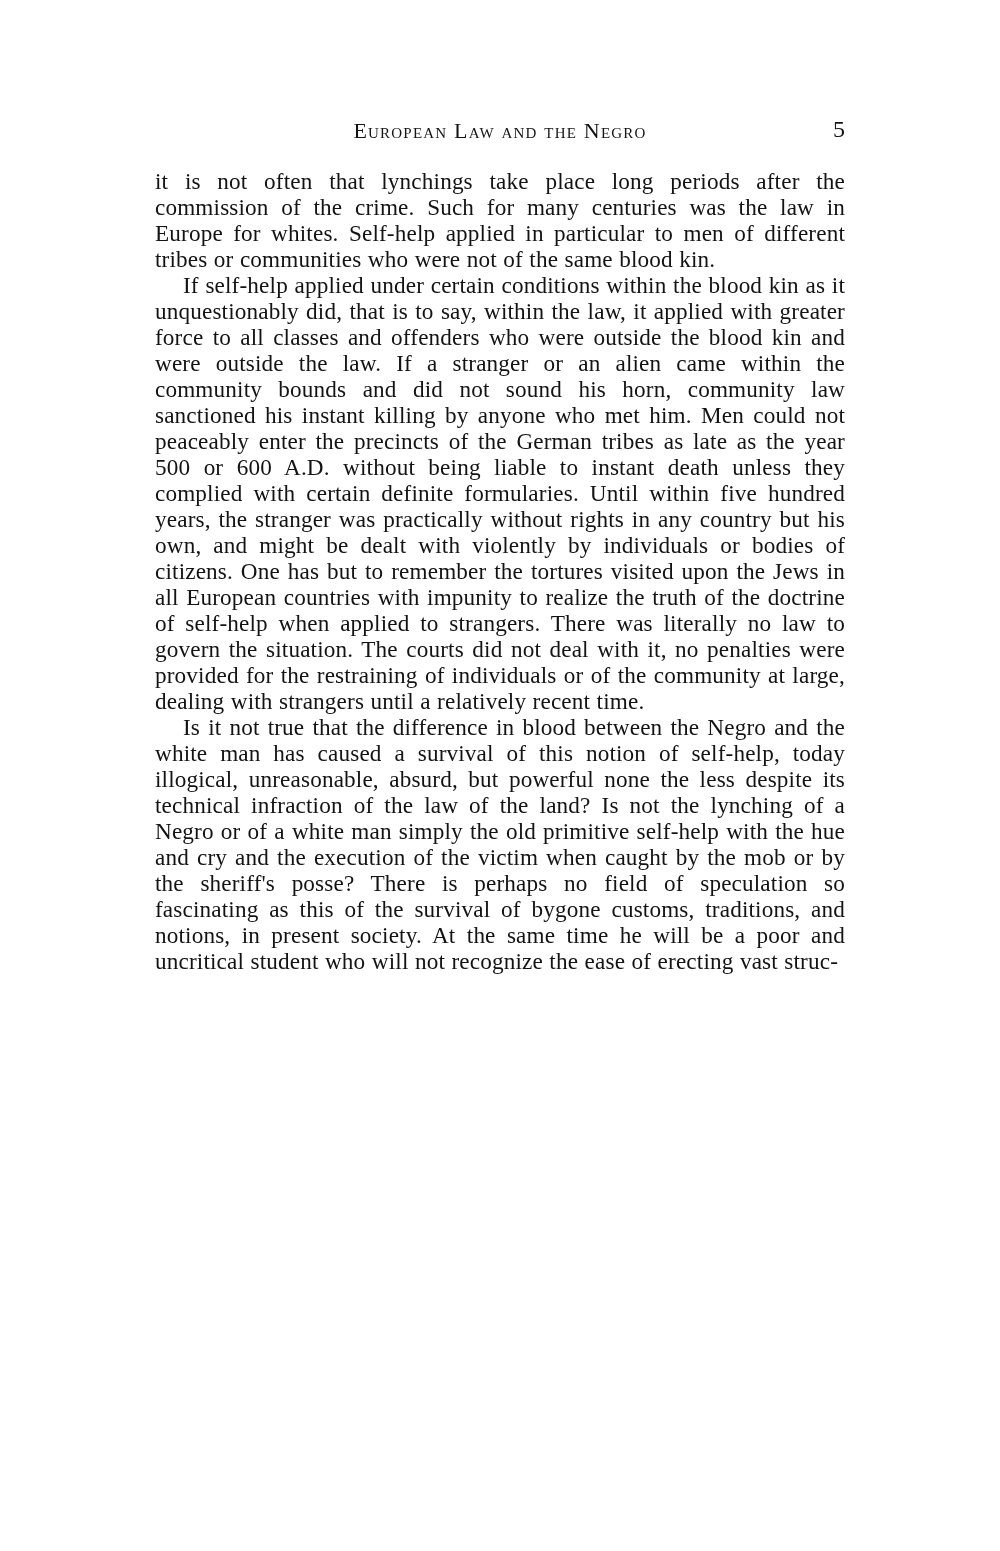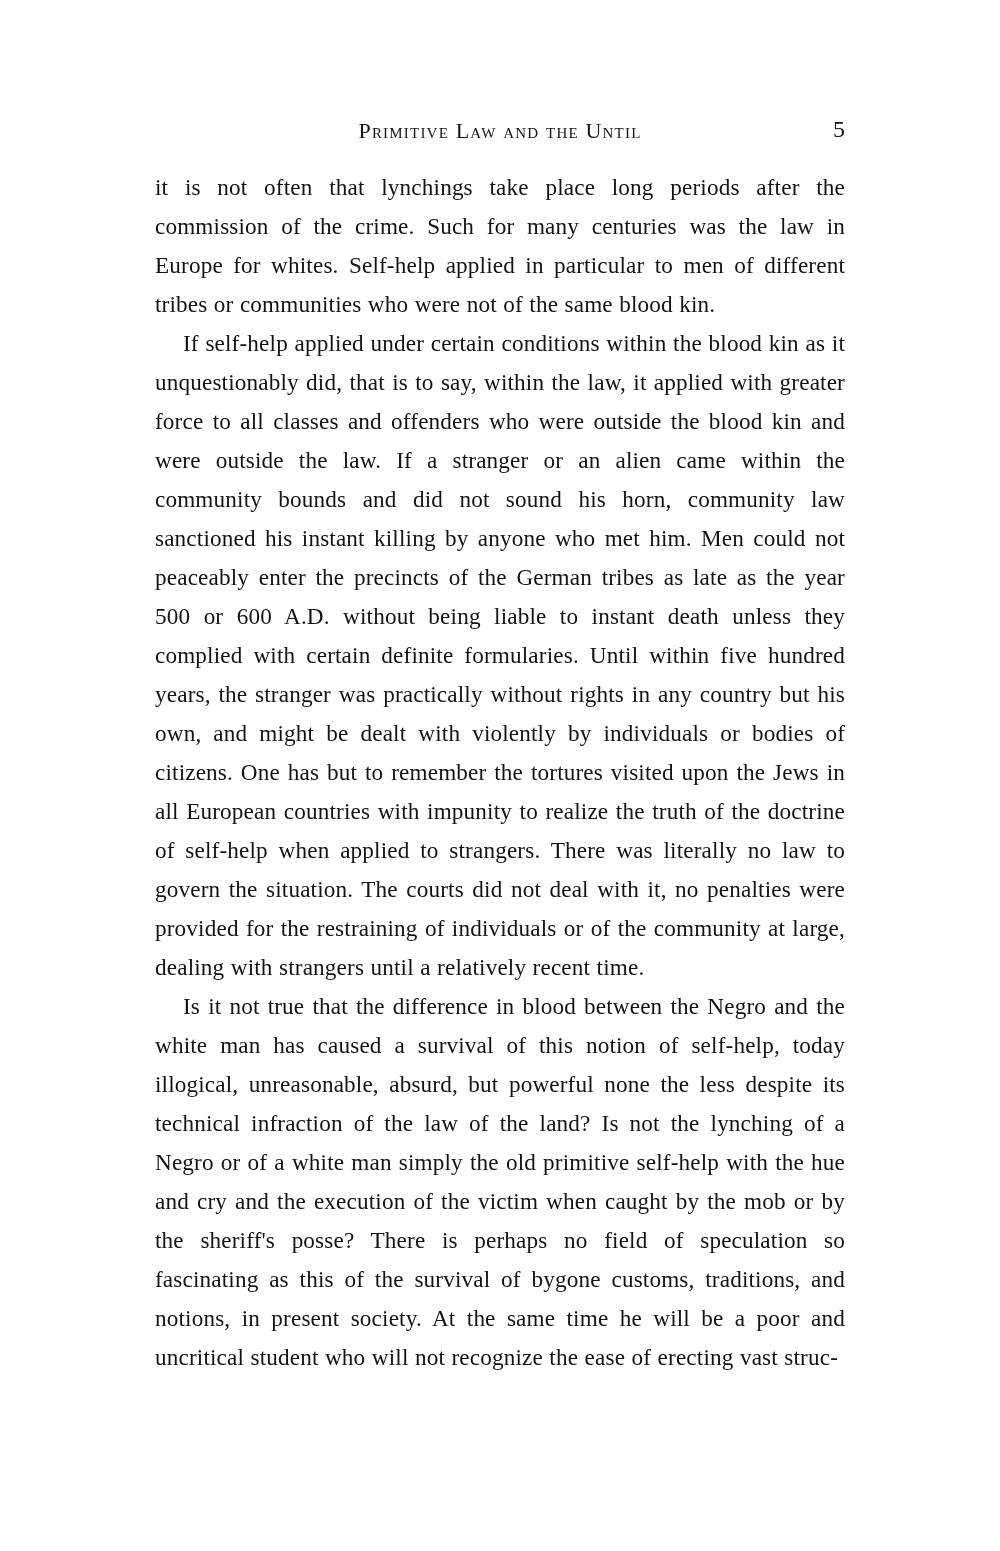--- a/index.html
+++ b/index.html
@@ -36,21 +36,21 @@
     right: 155px;
     font-size: 24px;
     color: #141414;
   }
   .body-text {
     position: absolute;
     top: 168px;
     left: 155px;
     width: 690px;
     font-size: 23.2px;
-    line-height: 39px;
+    line-height: 26px;
     text-align: justify;
     text-justify: inter-word;
     color: #131313;
   }
   .body-text p {
     margin: 0;
     text-indent: 28px;
   }
   .body-text p.noindent {
     text-indent: 0;
@@ -59,21 +59,21 @@
   .body-text p {
     letter-spacing: 0.15px;
     word-spacing: 0.5px;
   }
 </style>
 </head>
 <body>
 
 <div class="page">
 
-  <div class="running-head">Primitive Law and the Until</div>
+  <div class="running-head">European Law and the Negro</div>
 
   <div class="folio">5</div>
 
   <div class="body-text">
     <p class="noindent">it is not often that lynchings take place long periods after the commission of the crime.  Such for many centuries was the law in Europe for whites.  Self-help applied in particular to men of different tribes or communities who were not of the same blood kin.</p>
     <p>If self-help applied under certain conditions within the blood kin as it unquestionably did, that is to say, within the law, it applied with greater force to all classes and offenders who were outside the blood kin and were outside the law.  If a stranger or an alien came within the community bounds and did not sound his horn, community law sanctioned his instant killing by anyone who met him.  Men could not peaceably enter the precincts of the German tribes as late as the year 500 or 600 A.D. without being liable to instant death unless they complied with certain definite formularies.  Until within five hundred years, the stranger was practically without rights in any country but his own, and might be dealt with violently by individuals or bodies of citizens.  One has but to remember the tortures visited upon the Jews in all European countries with impunity to realize the truth of the doctrine of self-help when applied to strangers.  There was literally no law to govern the situation.  The courts did not deal with it, no penalties were provided for the restraining of individuals or of the community at large, dealing with strangers until a relatively recent time.</p>
     <p>Is it not true that the difference in blood between the Negro and the white man has caused a survival of this notion of self-help, today illogical, unreasonable, absurd, but powerful none the less despite its technical infraction of the law of the land?  Is not the lynching of a Negro or of a white man simply the old primitive self-help with the hue and cry and the execution of the victim when caught by the mob or by the sheriff's posse?  There is perhaps no field of speculation so fascinating as this of the survival of bygone customs, traditions, and notions, in present society.  At the same time he will be a poor and uncritical student who will not recognize the ease of erecting vast struc-</p>
   </div>
 
 </div>

